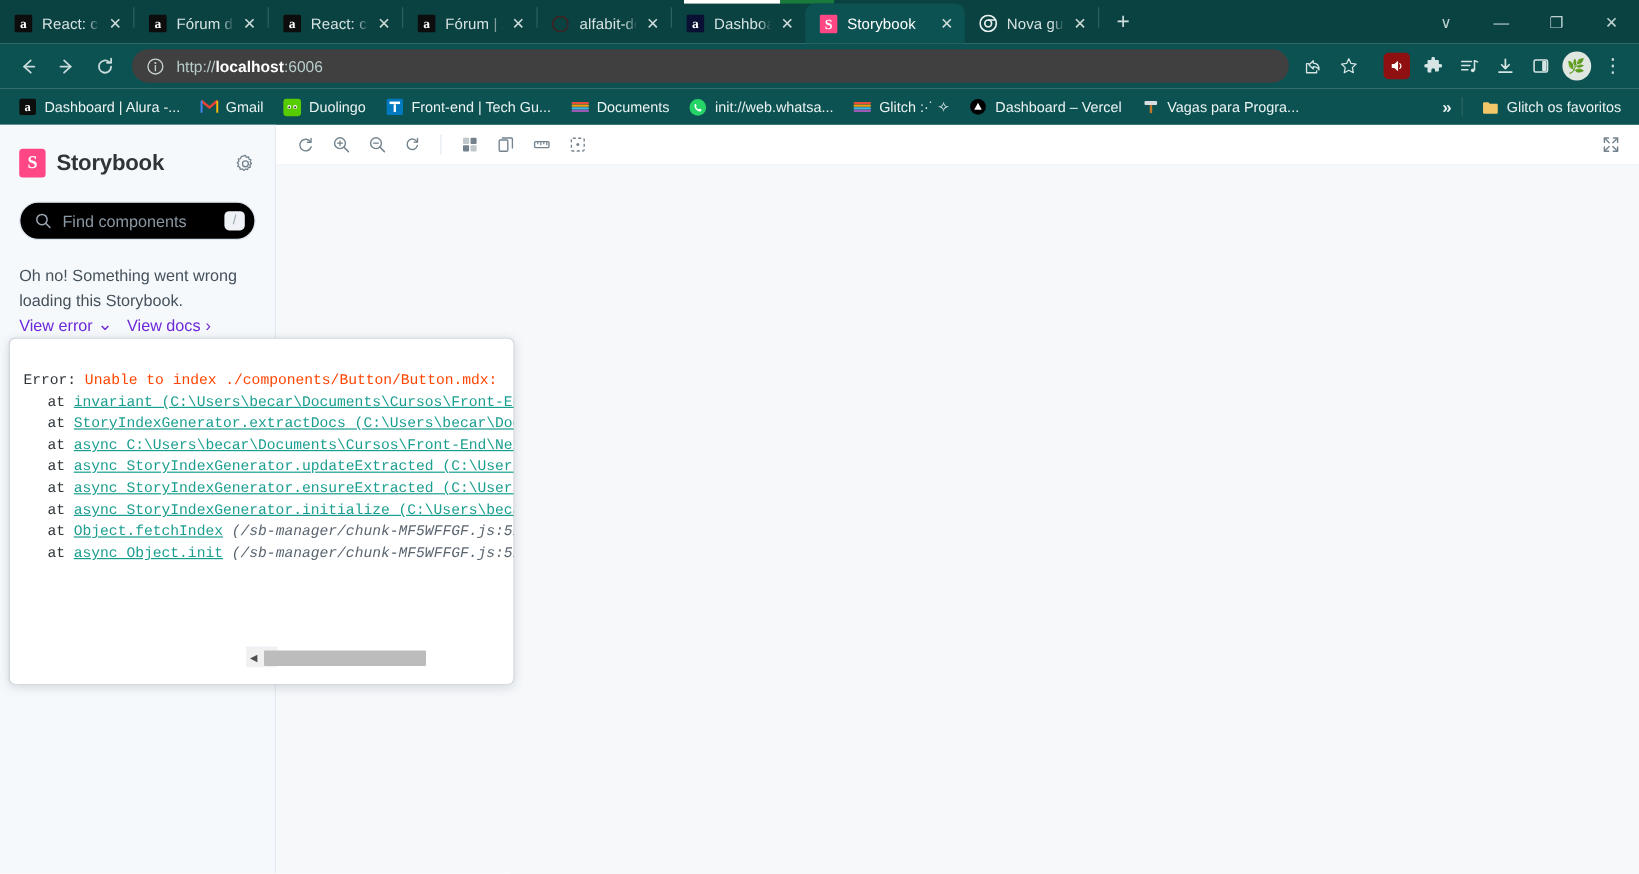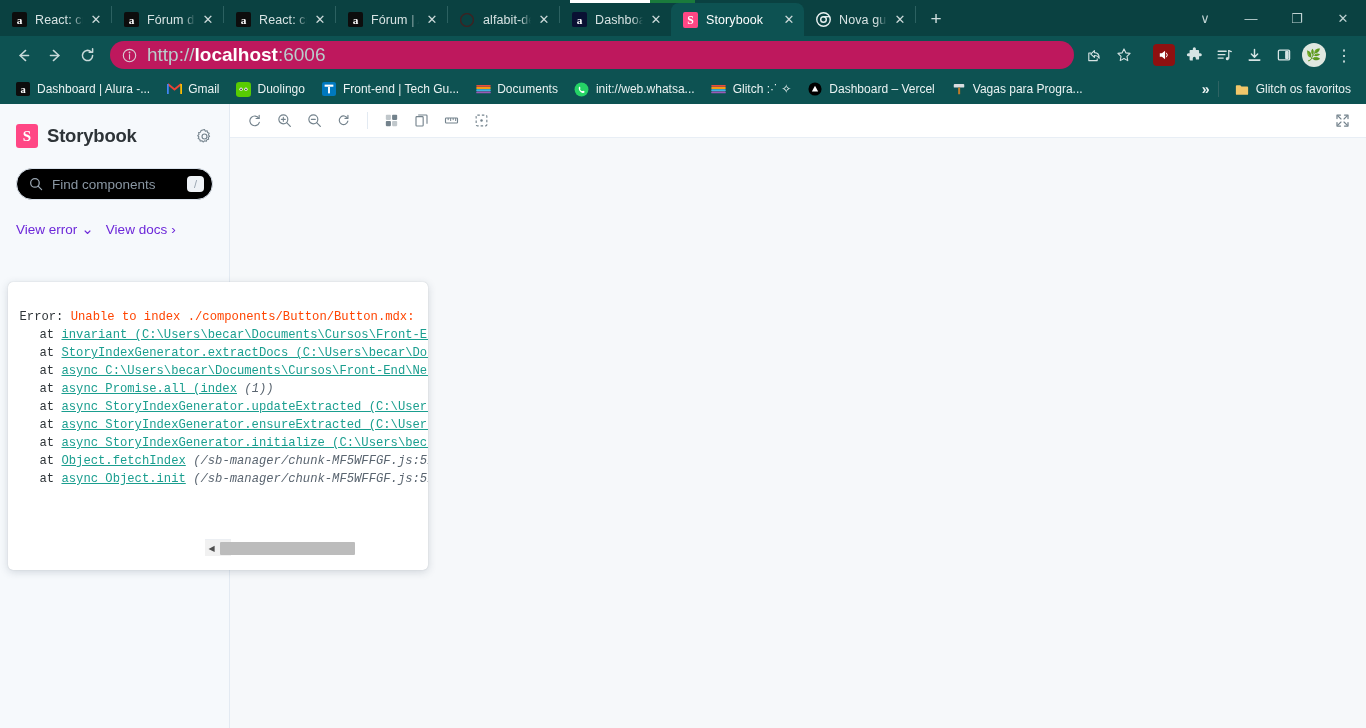--- a/index.html
+++ b/index.html
@@ -56,23 +56,23 @@
   .toolbar {
     height: 38px; background: #0d5252; display: flex; align-items: center;
     padding: 0 8px; gap: 2px; flex: 0 0 38px;
   }
   .navbtn {
     width: 30px; height: 30px; border-radius: 50%;
     display: flex; align-items: center; justify-content: center;
     color: #c8dada; flex: 0 0 30px;
   }
   .omnibox {
-    flex: 1 1 auto; height: 28px; background: #be185d; border-radius: 14px;
+    flex: 1 1 auto; height: 28px; background: #404040; border-radius: 14px;
     display: flex; align-items: center; padding: 0 12px; margin: 0 8px 0 6px;
-    color: #dfeaea; font-size: 19px; min-width: 0;
+    color: #dfeaea; font-size: 13px; min-width: 0;
     max-width: 1000px;
   }
   .omnibox .info-ic { margin-right: 10px; display: flex; align-items: center; opacity: .85; }
   .omnibox .url { white-space: nowrap; overflow: hidden; color: #b9cccc; }
   .omnibox .url b { color: #ffffff; font-weight: 600; }
   .obx-right { display: flex; align-items: center; gap: 2px; margin-left: -4px; }
   .tb-ic {
     width: 28px; height: 28px; display: flex; align-items: center; justify-content: center;
     color: #d6e4e4; flex: 0 0 28px; border-radius: 50%;
   }
@@ -487,41 +487,41 @@
         <span class="s-ic">
           <svg width="14" height="14" viewBox="0 0 16 16">
               <circle cx="6.8" cy="6.8" r="4.9" fill="none" stroke="currentColor" stroke-width="1.45"></circle>
               <path d="M10.4 10.4 L14.4 14.4" stroke="currentColor" stroke-width="1.45" stroke-linecap="round"></path>
             </svg>
         </span>
         <span class="s-ph">Find components</span>
         <span class="s-key">/</span>
       </div>
 
+      <div class="sb-msg">Oh no! Something went wrong loading this Storybook.</div>
       <div class="sb-links">
         <a href="#">
             <span>View error</span>
             <span style="font-size:15px;line-height:.7">⌄</span>
           </a>
         <a href="#">
             <span>View docs</span>
             <span>›</span>
           </a>
       </div>
 
       <div class="errpanel">
         <div class="err-body">
           <div class="err-head">
             <span class="e-lbl">Error:</span>
             <span>Unable to index ./components/Button/Button.mdx:</span>
           </div>
           <div class="err-line"><span class="at">at</span> <span class="fn">invariant (C:\Users\becar\Documents\Cursos\Front-En</span> <span class="arg"></span></div>
           <div class="err-line"><span class="at">at</span> <span class="fn">StoryIndexGenerator.extractDocs (C:\Users\becar\Doc</span> <span class="arg"></span></div>
           <div class="err-line"><span class="at">at</span> <span class="fn">async C:\Users\becar\Documents\Cursos\Front-End\Nex</span> <span class="arg"></span></div>
-          <div class="err-line"><span class="at">at</span> <span class="fn">async Promise.all (index</span> <span class="arg">(1))</span></div>
           <div class="err-line"><span class="at">at</span> <span class="fn">async StoryIndexGenerator.updateExtracted (C:\Users</span> <span class="arg"></span></div>
           <div class="err-line"><span class="at">at</span> <span class="fn">async StoryIndexGenerator.ensureExtracted (C:\Users</span> <span class="arg"></span></div>
           <div class="err-line"><span class="at">at</span> <span class="fn">async StoryIndexGenerator.initialize (C:\Users\beca</span> <span class="arg"></span></div>
           <div class="err-line"><span class="at">at</span> <span class="fn">Object.fetchIndex</span> <span class="arg">(/sb-manager/chunk-MF5WFFGF.js:51</span></div>
           <div class="err-line"><span class="at">at</span> <span class="fn">async Object.init</span> <span class="arg">(/sb-manager/chunk-MF5WFFGF.js:51</span></div>
         </div>
 
         <div class="err-scroll">
           <span class="arr">◀</span>
           <span class="track">

